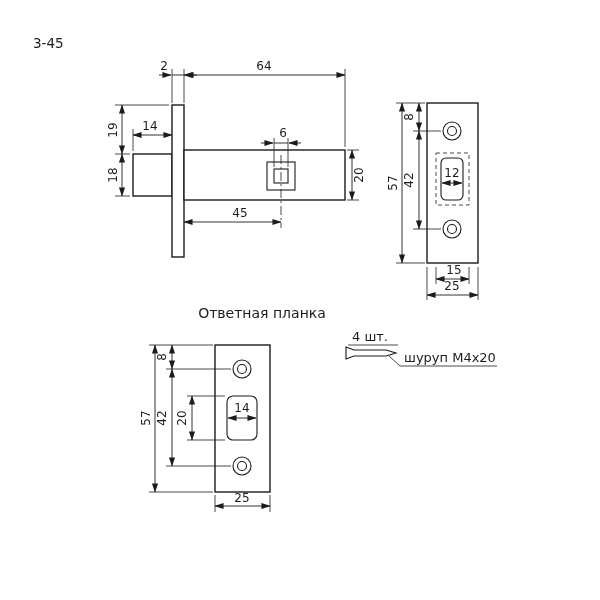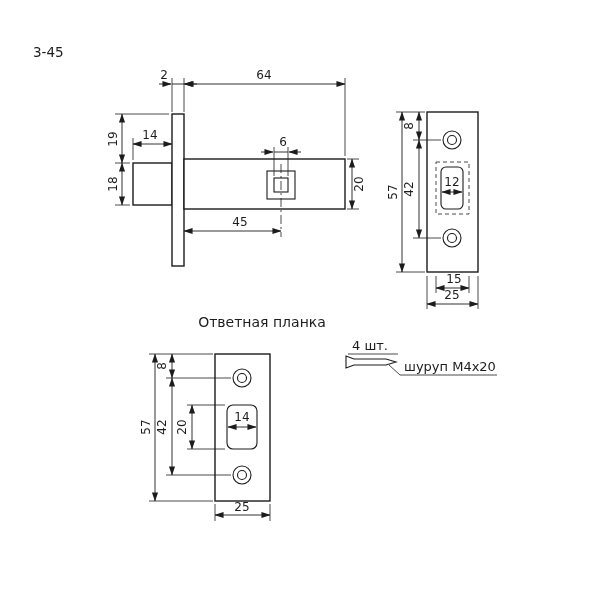--- a/index.html
+++ b/index.html
@@ -2,21 +2,20 @@
 <html><head>
 <meta charset="utf-8">
 <style>
   html, body { margin: 0; padding: 0; background: #ffffff; }
   .sheet {
     position: relative;
     width: 600px; height: 532px;
     background: #ffffff;
     font-family: "DejaVu Sans", sans-serif;
     overflow: hidden;
-    margin-top: 9px;
   }
   svg { display: block; }
   svg text {
     font-family: "DejaVu Sans", sans-serif;
     fill: #1c1c1c;
   }
   .part    { fill: #ffffff; stroke: #1c1c1c; stroke-width: 1.4; }
   .thin    { fill: none; stroke: #1c1c1c; stroke-width: 1.1; }
   .ext     { fill: none; stroke: #1c1c1c; stroke-width: 0.8; }
   .dim     { fill: none; stroke: #1c1c1c; stroke-width: 0.9; }

